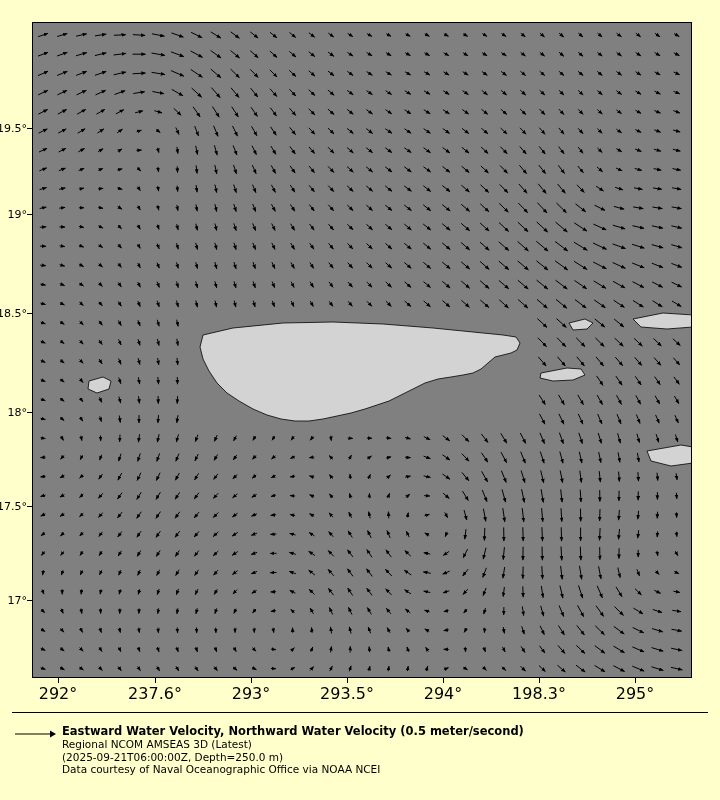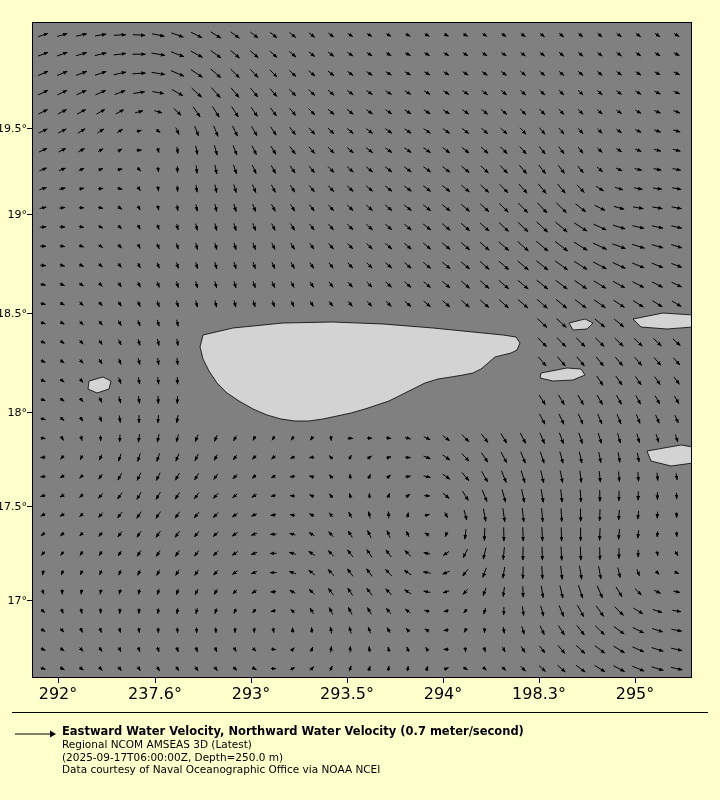--- a/index.html
+++ b/index.html
@@ -1229,20 +1229,20 @@
     <div class="tickmark-x" style="left:603px;"></div>
   </div>
 
   <div id="legend">
     <div id="legend-sep"></div>
     <svg id="legend-arrow" viewBox="0 0 42 12">
       <line x1="1" y1="6" x2="36" y2="6" stroke="#000" stroke-width="1.2"></line>
       <path d="M36,2.4 L42,6 L36,9.6 z" fill="#000"></path>
     </svg>
     <div id="legend-text">
-      <div id="legend-title">Eastward Water Velocity, Northward Water Velocity (0.7 meter/second)</div>
+      <div id="legend-title">Eastward Water Velocity, Northward Water Velocity (0.5 meter/second)</div>
       <div class="legend-sub">Regional NCOM AMSEAS 3D (Latest)</div>
-      <div class="legend-sub">(2025-09-17T06:00:00Z, Depth=250.0 m)</div>
+      <div class="legend-sub">(2025-09-21T06:00:00Z, Depth=250.0 m)</div>
       <div class="legend-sub">Data courtesy of Naval Oceanographic Office via NOAA NCEI</div>
     </div>
   </div>
 
 </div>
 
 </body></html>

